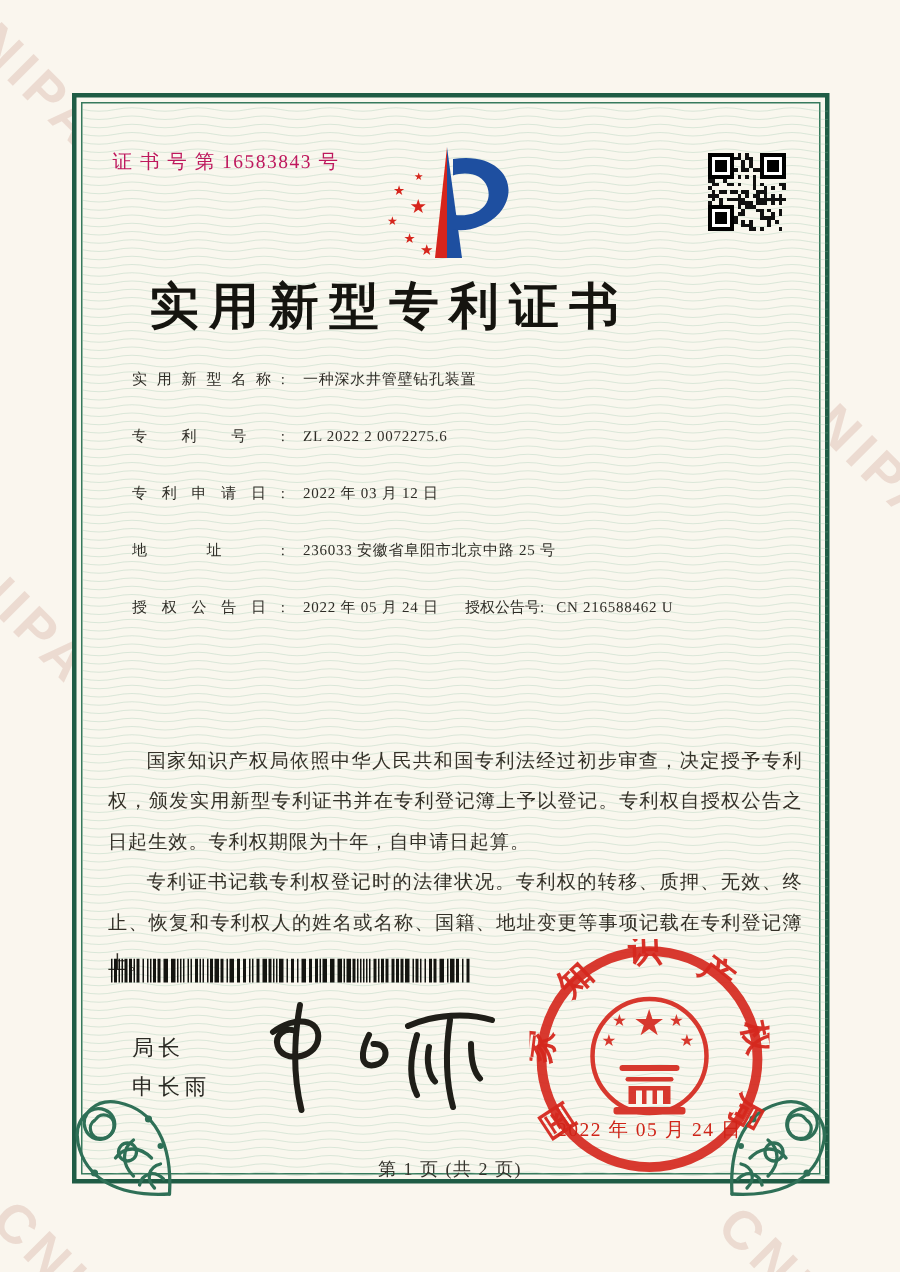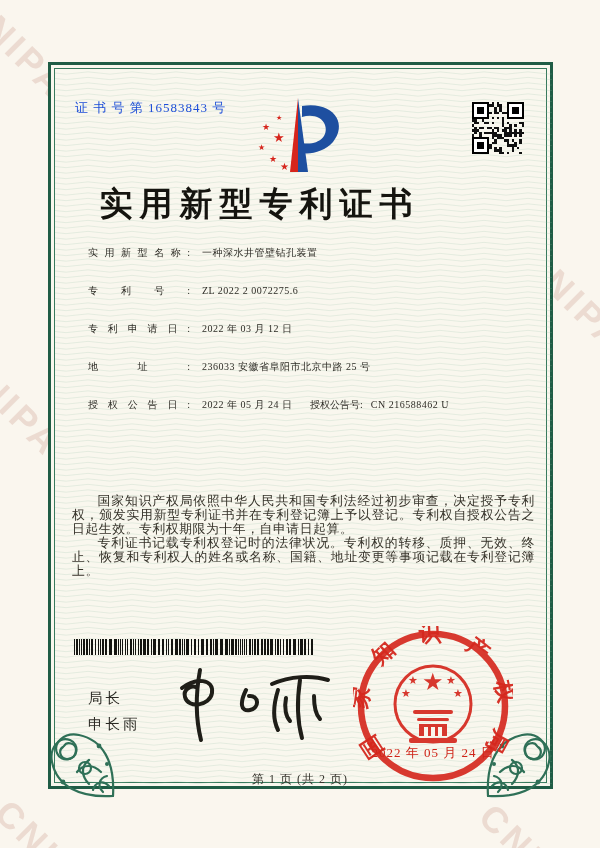--- a/index.html
+++ b/index.html
@@ -17,35 +17,35 @@
          border:3px solid #1f5c45;box-sizing:border-box;background:#f9f7ee;}
   .frame-inner{position:absolute;left:3px;top:3px;right:3px;bottom:3px;
                border:1px solid #377a5d;}
   #guilloche{position:absolute;left:0;top:0;}
 
   .flourish{position:absolute;width:84px;height:84px;}
   .flourish.bl{left:-14px;top:655px;}
   .flourish.br{left:429px;top:655px;transform:scaleX(-1);}
 
   
-  .cert-no{position:absolute;left:75px;top:99px;font-size:13px;letter-spacing:1px;color:#1d4ed8;}
+  .cert-no{position:absolute;left:75px;top:99px;font-size:13px;letter-spacing:1px;color:#be185d;}
   .logo{position:absolute;left:252px;top:92px;width:100px;height:86px;}
   .qr{position:absolute;left:472px;top:102px;width:52px;height:52px;}
   .title{position:absolute;left:0;top:182px;width:512px;text-align:center;
          font-size:33px;font-weight:bold;color:#15140f;letter-spacing:7px;text-indent:7px;}
 
   .rows{position:absolute;left:88px;top:246px;width:450px;}
   .frow{height:38px;font-size:10px;color:#2e2c26;white-space:nowrap;position:relative;}
   .flabel{display:inline-block;width:102px;text-align:justify;text-align-last:justify;}
   .fvalue{margin-left:12px;letter-spacing:0.5px;}
   .grant-pub{position:absolute;left:222px;top:0;}
   .grant-pub .fvalue{margin-left:8px;}
 
   .bodytext{position:absolute;left:72px;top:494px;width:463px;font-size:12.8px;
-            line-height:14px;color:#343128;text-align:justify;letter-spacing:0.6px;}
+            line-height:27px;color:#343128;text-align:justify;letter-spacing:0.6px;}
   .bodytext p{margin:0;text-indent:2em;}
 
   .barcode{position:absolute;left:74px;top:639px;}
   .officer-title{position:absolute;left:88px;top:689px;font-size:14.5px;letter-spacing:3px;color:#2b2a24;}
   .officer-name{position:absolute;left:88px;top:715px;font-size:14.5px;letter-spacing:3px;color:#2b2a24;}
   .signature{position:absolute;left:166px;top:660px;width:172px;height:88px;}
 
   .seal{position:absolute;left:353px;top:626px;width:160px;height:160px;}
   .seal-date{position:absolute;left:362px;top:744px;width:142px;text-align:center;
              font-size:13px;color:#cf2418;letter-spacing:1px;white-space:nowrap;}

